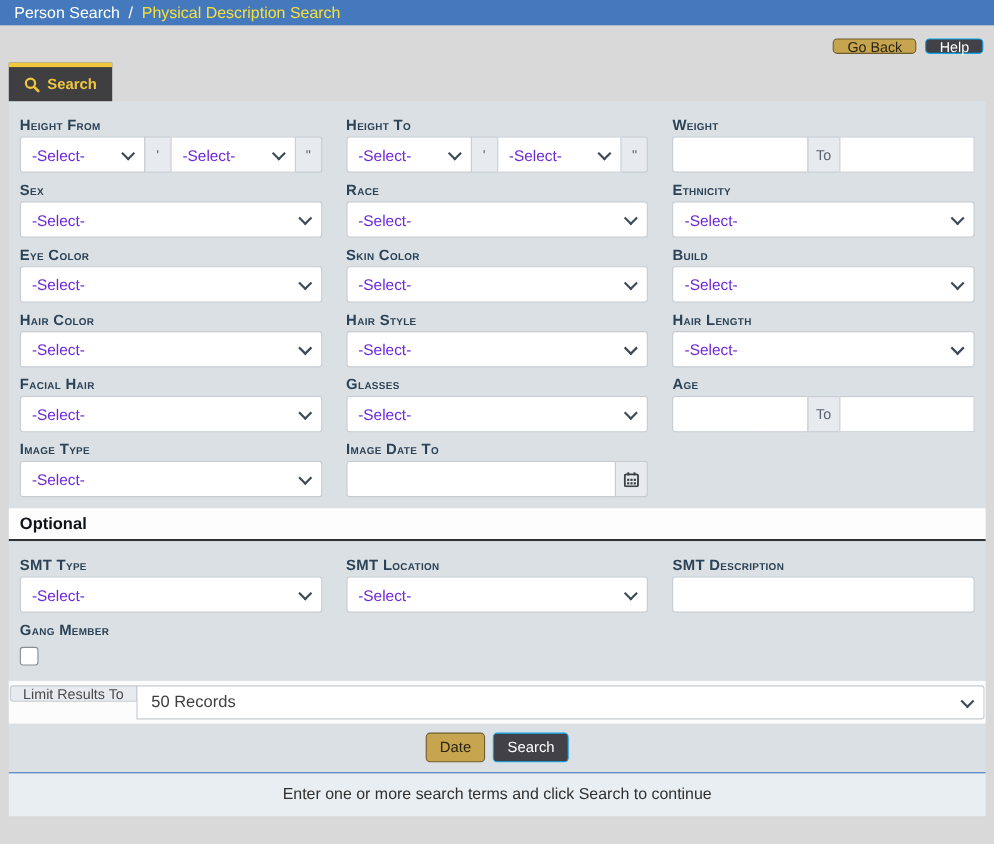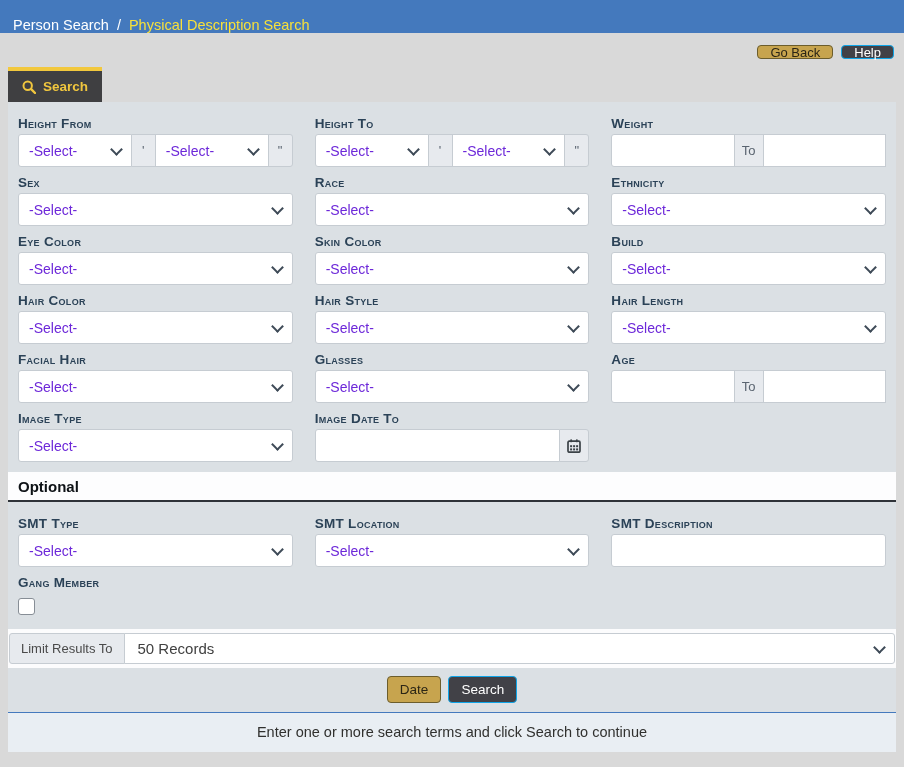--- a/index.html
+++ b/index.html
@@ -4,22 +4,22 @@
 <style>
   * { box-sizing: border-box; }
   html, body { margin:0; padding:0; }
   body {
     width: 904px; height: 767px; overflow: hidden;
     background: #d9d9d9;
     font-family: "Liberation Sans", sans-serif;
   }
   
   .topbar {
-    height: 33px; background: #4479bd;
-    display: flex; align-items: flex-end; padding: 0 13px;
+    height: 23px; background: #4479bd;
+    display: flex; align-items: center; padding: 0 13px;
     font-size: 14.5px;
   }
   .crumb-parent { color: #ffffff; text-decoration: none; cursor: pointer; }
   .crumb-sep { color: #ffffff; margin: 0 8px; }
   .crumb-current { color: #f7e03a; }
 
   
   .toolbar { display: flex; justify-content: flex-end; gap: 8px; padding: 12px 10px 0 0; }
   .btn {
     font-family: inherit; font-size: 13px; height: 14px; padding: 0 12px;
@@ -84,21 +84,21 @@
     font-weight: bold; font-size: 15px; color: #0e1216;
   }
 
   .checkbox {
     width: 17px; height: 17px; background: #ffffff;
     border: 1px solid #878e96; border-radius: 3px; margin-top: 6px; cursor: pointer;
   }
 
   
   .limit-strip { background: #fcfcfd; padding: 4px 1px; }
-  .limit-strip .addon { font-size: 13px; color: #4a4a4a; height: 31px; padding: 0 11px; border-radius: 3px 0 0 3px; }
+  .limit-strip .addon { font-size: 13px; color: #4a4a4a; height: 15px; padding: 0 11px; border-radius: 3px 0 0 3px; }
   .limit-strip select { height: 31px; font-size: 15px; color: #404040; padding-left: 13px; border-radius: 0 3px 3px 0; }
   .limit-strip .chev { top: 10px; }
 
   
   .actions-strip { background: #dbe0e4; display: flex; justify-content: center; gap: 7px; padding: 8px 0 9px 0; }
   .actions-strip .btn { height: 27px; font-size: 13.5px; }
 
   
   .footer {
     border-top: 1px solid #4479bd; background: #e9eef3;

